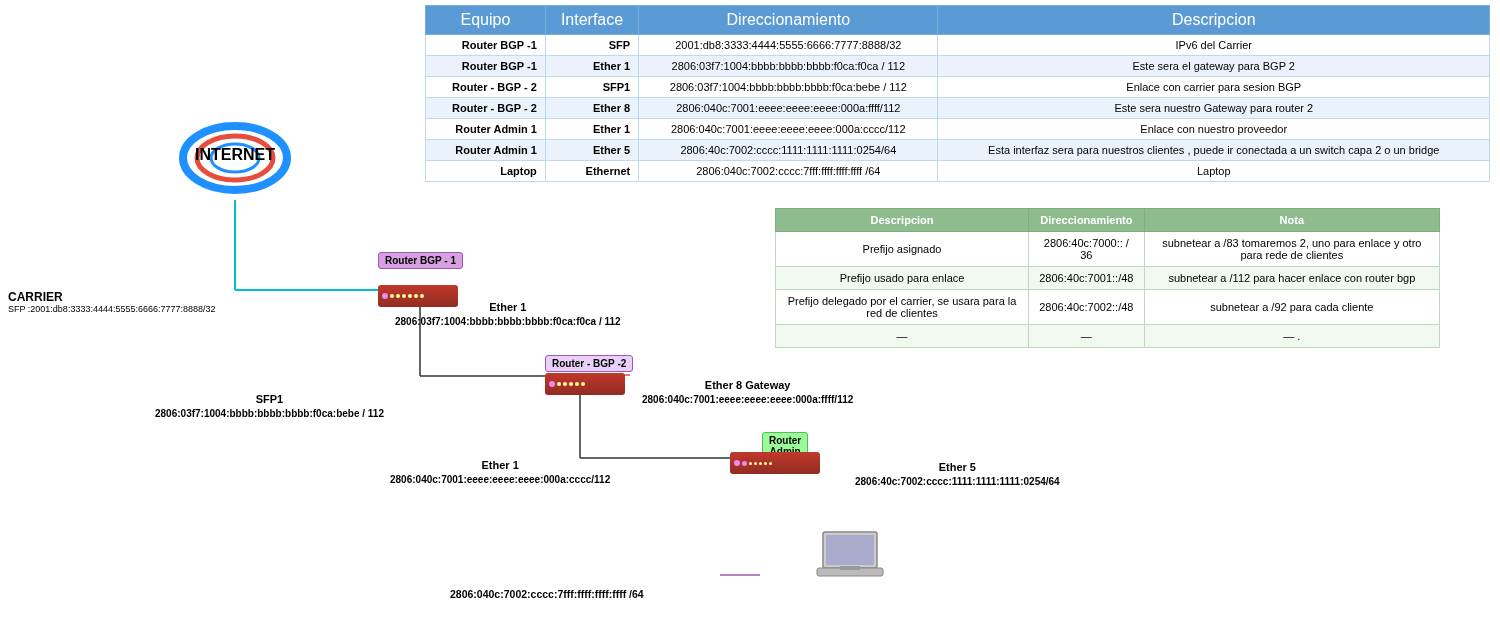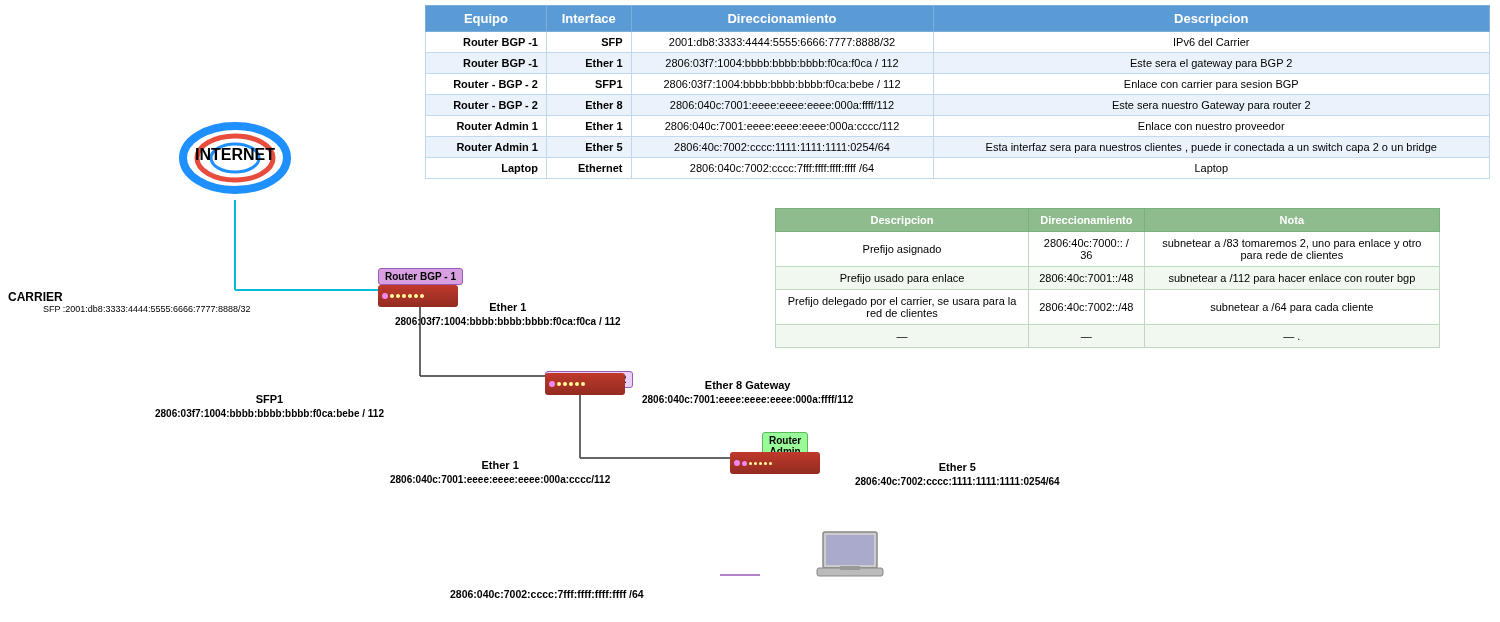--- a/index.html
+++ b/index.html
@@ -23,25 +23,25 @@
 
     table.main-table {
       width: 100%;
       border-collapse: collapse;
       border: 1px solid #a0c0e0;
     }
 
     table.main-table th {
       background: #5b9bd5;
       color: #fff;
-      font-weight: bold;
+      font-weight: normal;
       padding: 5px 8px;
       text-align: center;
       border: 1px solid #7ab0d8;
-      font-size: 13px;
+      font-size: 16px;
     }
 
     table.main-table td {
       padding: 4px 8px;
       text-align: center;
       border: 1px solid #c0d8f0;
       background: #fff;
       font-size: 11px;
     }
 
@@ -215,21 +215,20 @@
 
     .bgp2-label-box {
       background: #d8a0e0;
       border: 1px solid #9b59b6;
       border-radius: 3px;
       padding: 2px 6px;
       font-size: 10px;
       font-weight: bold;
       text-align: center;
       position: absolute;
-      margin-top: 16px;
     }
   </style>
 </head>
 <body>
 
 <div class="main-table-container">
   <table class="main-table">
     <thead>
       <tr>
         <th>Equipo</th>
@@ -301,21 +300,21 @@
           <td>subnetear a /83  tomaremos 2, uno para enlace y otro para rede de clientes</td>
         </tr>
         <tr>
           <td>Prefijo usado para enlace</td>
           <td>2806:40c:7001::/48</td>
           <td>subnetear a /112 para hacer enlace con router bgp</td>
         </tr>
         <tr>
           <td>Prefijo delegado por el carrier, se usara para la red de clientes</td>
           <td>2806:40c:7002::/48</td>
-          <td>subnetear a /64 para cada cliente</td>
+          <td>subnetear a /92 para cada cliente</td>
         </tr>
         <tr>
           <td>—</td>
           <td>—</td>
           <td>— .</td>
         </tr>
       </tbody>
   </table>
 </div>
 
@@ -344,21 +343,21 @@
 
       <ellipse cx="60" cy="40" rx="52" ry="32" fill="none" stroke="#1e90ff" stroke-width="8"></ellipse>
       <ellipse cx="60" cy="40" rx="38" ry="22" fill="none" stroke="#e74c3c" stroke-width="5"></ellipse>
       <ellipse cx="60" cy="40" rx="24" ry="14" fill="none" stroke="#1e90ff" stroke-width="3"></ellipse>
     </svg>
     <div class="cloud-label">INTERNET</div>
   </div>
 
   <div style="position:absolute; top:290px; left:8px; font-weight:bold; font-size:12px;">
     <div>CARRIER</div>
-    <div style="font-size:9px; font-weight:normal;margin-left:35px;">SFP :2001:db8:3333:4444:5555:6666:7777:8888/32</div>
+    <div style="font-size:9px; font-weight:normal;">SFP :2001:db8:3333:4444:5555:6666:7777:8888/32</div>
   </div>
 
   <div class="bgp2-label-box" style="top:252px; left:378px;">
     <span>Router BGP -
 1</span>
   </div>
 
   <div class="router-device" style="top:285px; left:378px;">
     <div class="router-img">
       <div class="router-dots">

